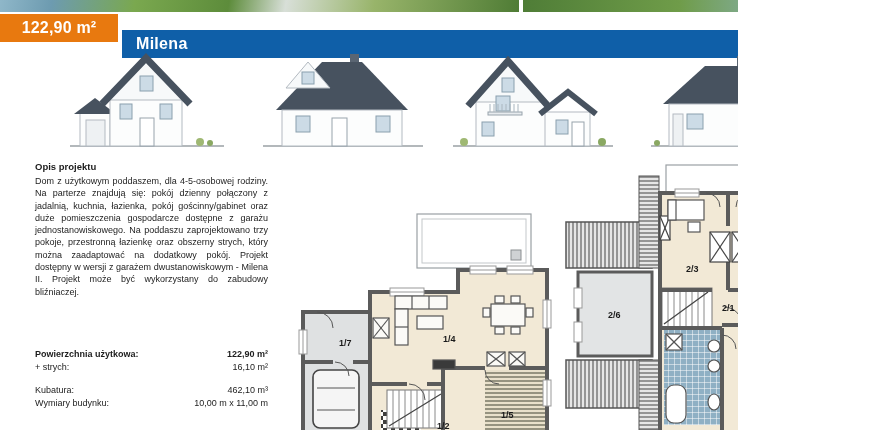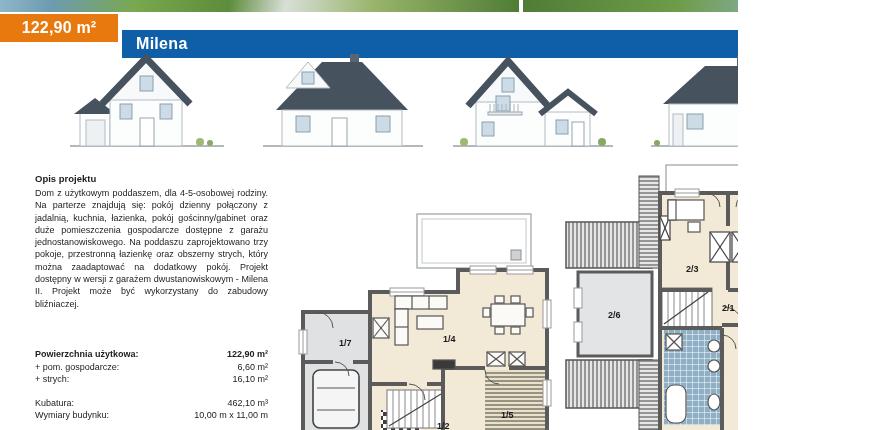--- a/index.html
+++ b/index.html
@@ -11,21 +11,21 @@
     background:linear-gradient(100deg,#8fb7c9 0%,#6d9bb0 10%,#7aa84f 26%,#5d8c3b 44%,#d8dfd8 55%,#98b46a 72%,#4f7c35 100%);}
   .photoR{left:523px;top:0;width:347px;height:12px;
     background:linear-gradient(90deg,#4f7d37 0%,#6f9c49 45%,#8fb7c9 82%,#b7d2de 100%);}
   
   .areaBadge{left:0;top:14px;width:118px;height:28px;background:#e8790f;color:#fff;
     display:flex;align-items:center;justify-content:center;font-weight:bold;font-size:16px;letter-spacing:.2px;}
   .titleBar{left:122px;top:14px;width:748px;height:28px;background:#0f5fa8;color:#fff;
     display:flex;align-items:center;font-weight:bold;font-size:16px;padding-left:14px;box-sizing:border-box;letter-spacing:.3px;margin-top:16px;}
   
   .desc{left:35px;top:160px;width:233px;font-size:9px;line-height:12.3px;text-align:justify;}
-  .desc h3{margin:12px 0 2px 0;font-size:9.5px;line-height:13px;}
+  .desc h3{margin:0 0 2px 0;font-size:9.5px;line-height:13px;}
   .specs{left:35px;top:348px;width:233px;font-size:9px;line-height:12.5px;}
   .specRow{display:flex;justify-content:space-between;gap:23px;}
   .specRow.bold{font-weight:bold;}
   .specGap{height:11px;}
   svg text{font-family:"Liberation Sans",sans-serif;font-weight:bold;font-size:9px;fill:#1a1a1a;}
 </style>
 </head>
 <body>
 
 <div class="page">
@@ -100,24 +100,20 @@
 
   <div class="abs desc">
     <h3>Opis projektu</h3>
     <div>Dom z użytkowym poddaszem, dla 4-5-osobowej rodziny. Na parterze znajdują się: pokój dzienny połączony z jadalnią, kuchnia, łazienka, pokój gościnny/gabinet oraz duże pomieszczenia gospodarcze dostępne z garażu jednostanowiskowego. Na poddaszu zaprojektowano trzy pokoje, przestronną łazienkę oraz obszerny strych, który można zaadaptować na dodatkowy pokój. Projekt dostępny w wersji z garażem dwustanowiskowym - Milena II. Projekt może być wykorzystany do zabudowy bliźniaczej.</div>
   </div>
 
   <div class="abs specs">
     <div class="specRow bold">
       <span>Powierzchnia użytkowa:</span>
       <span>122,90 m²</span>
-    </div>
-    <div class="specRow">
-      <span>+ pom. gospodarcze:</span>
-      <span>6,60 m²</span>
     </div>
     <div class="specRow">
       <span>+ strych:</span>
       <span>16,10 m²</span>
     </div>
     <div class="specGap"></div>
     <div class="specRow">
       <span>Kubatura:</span>
       <span>462,10 m³</span>
     </div>

